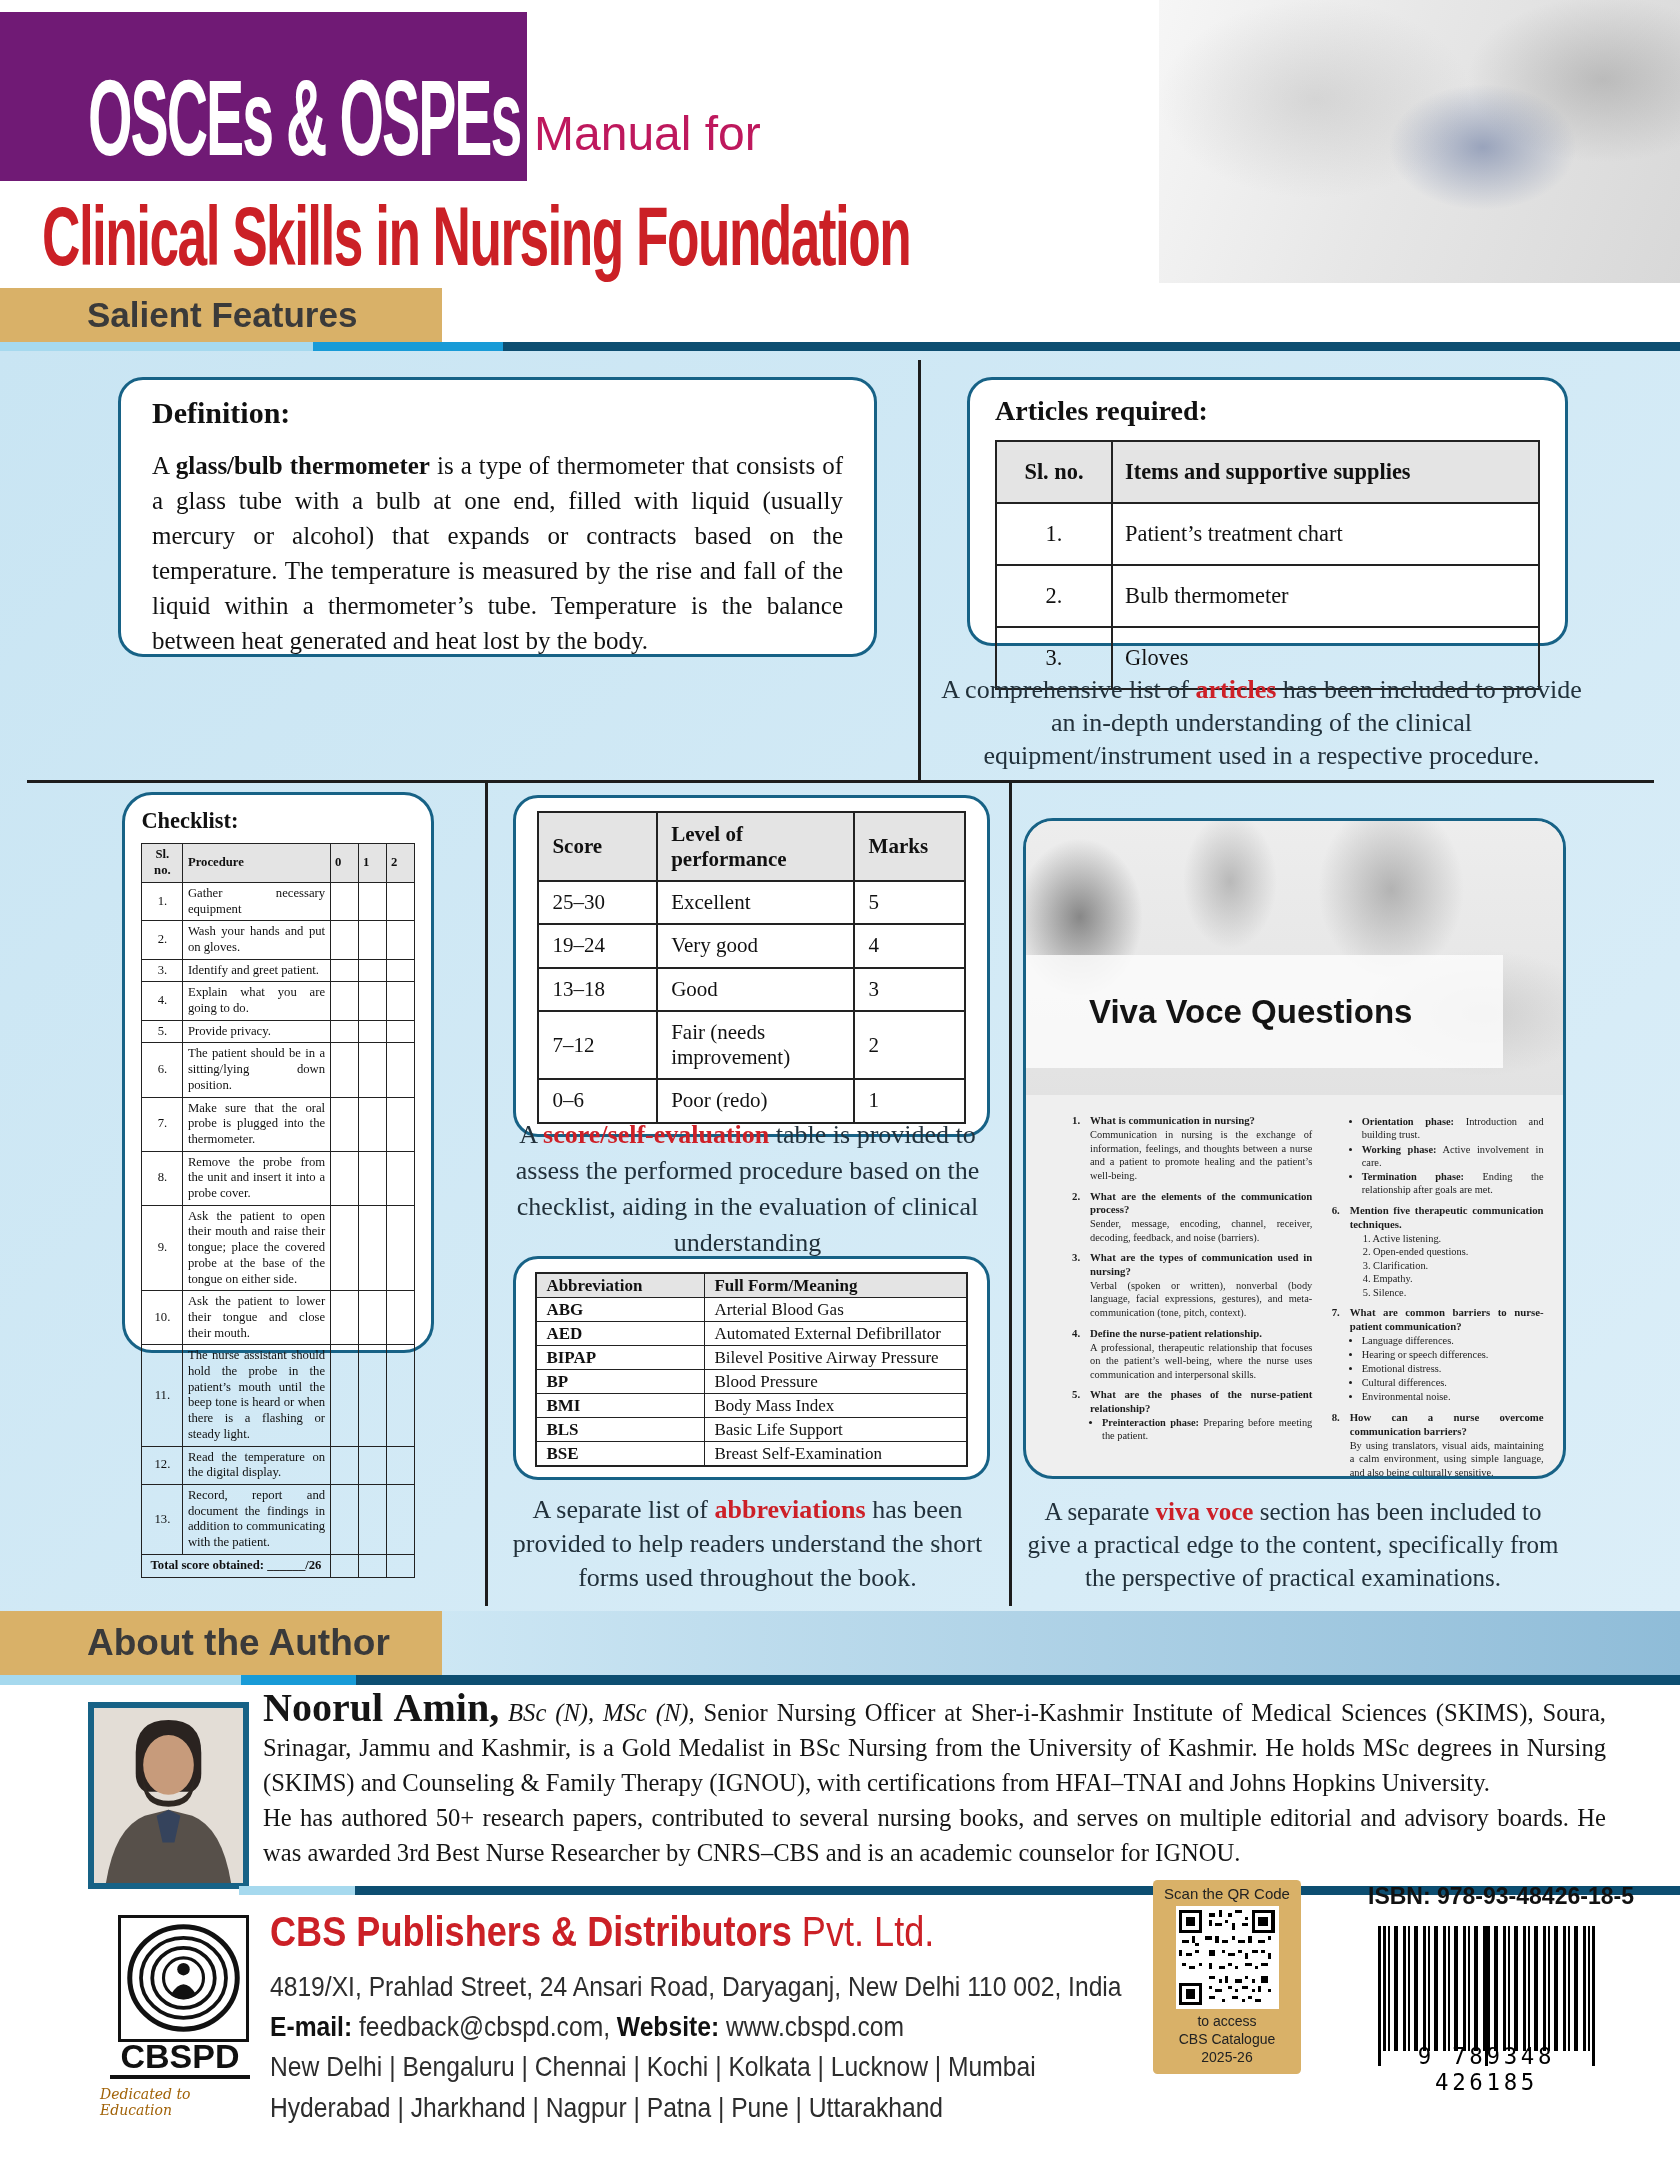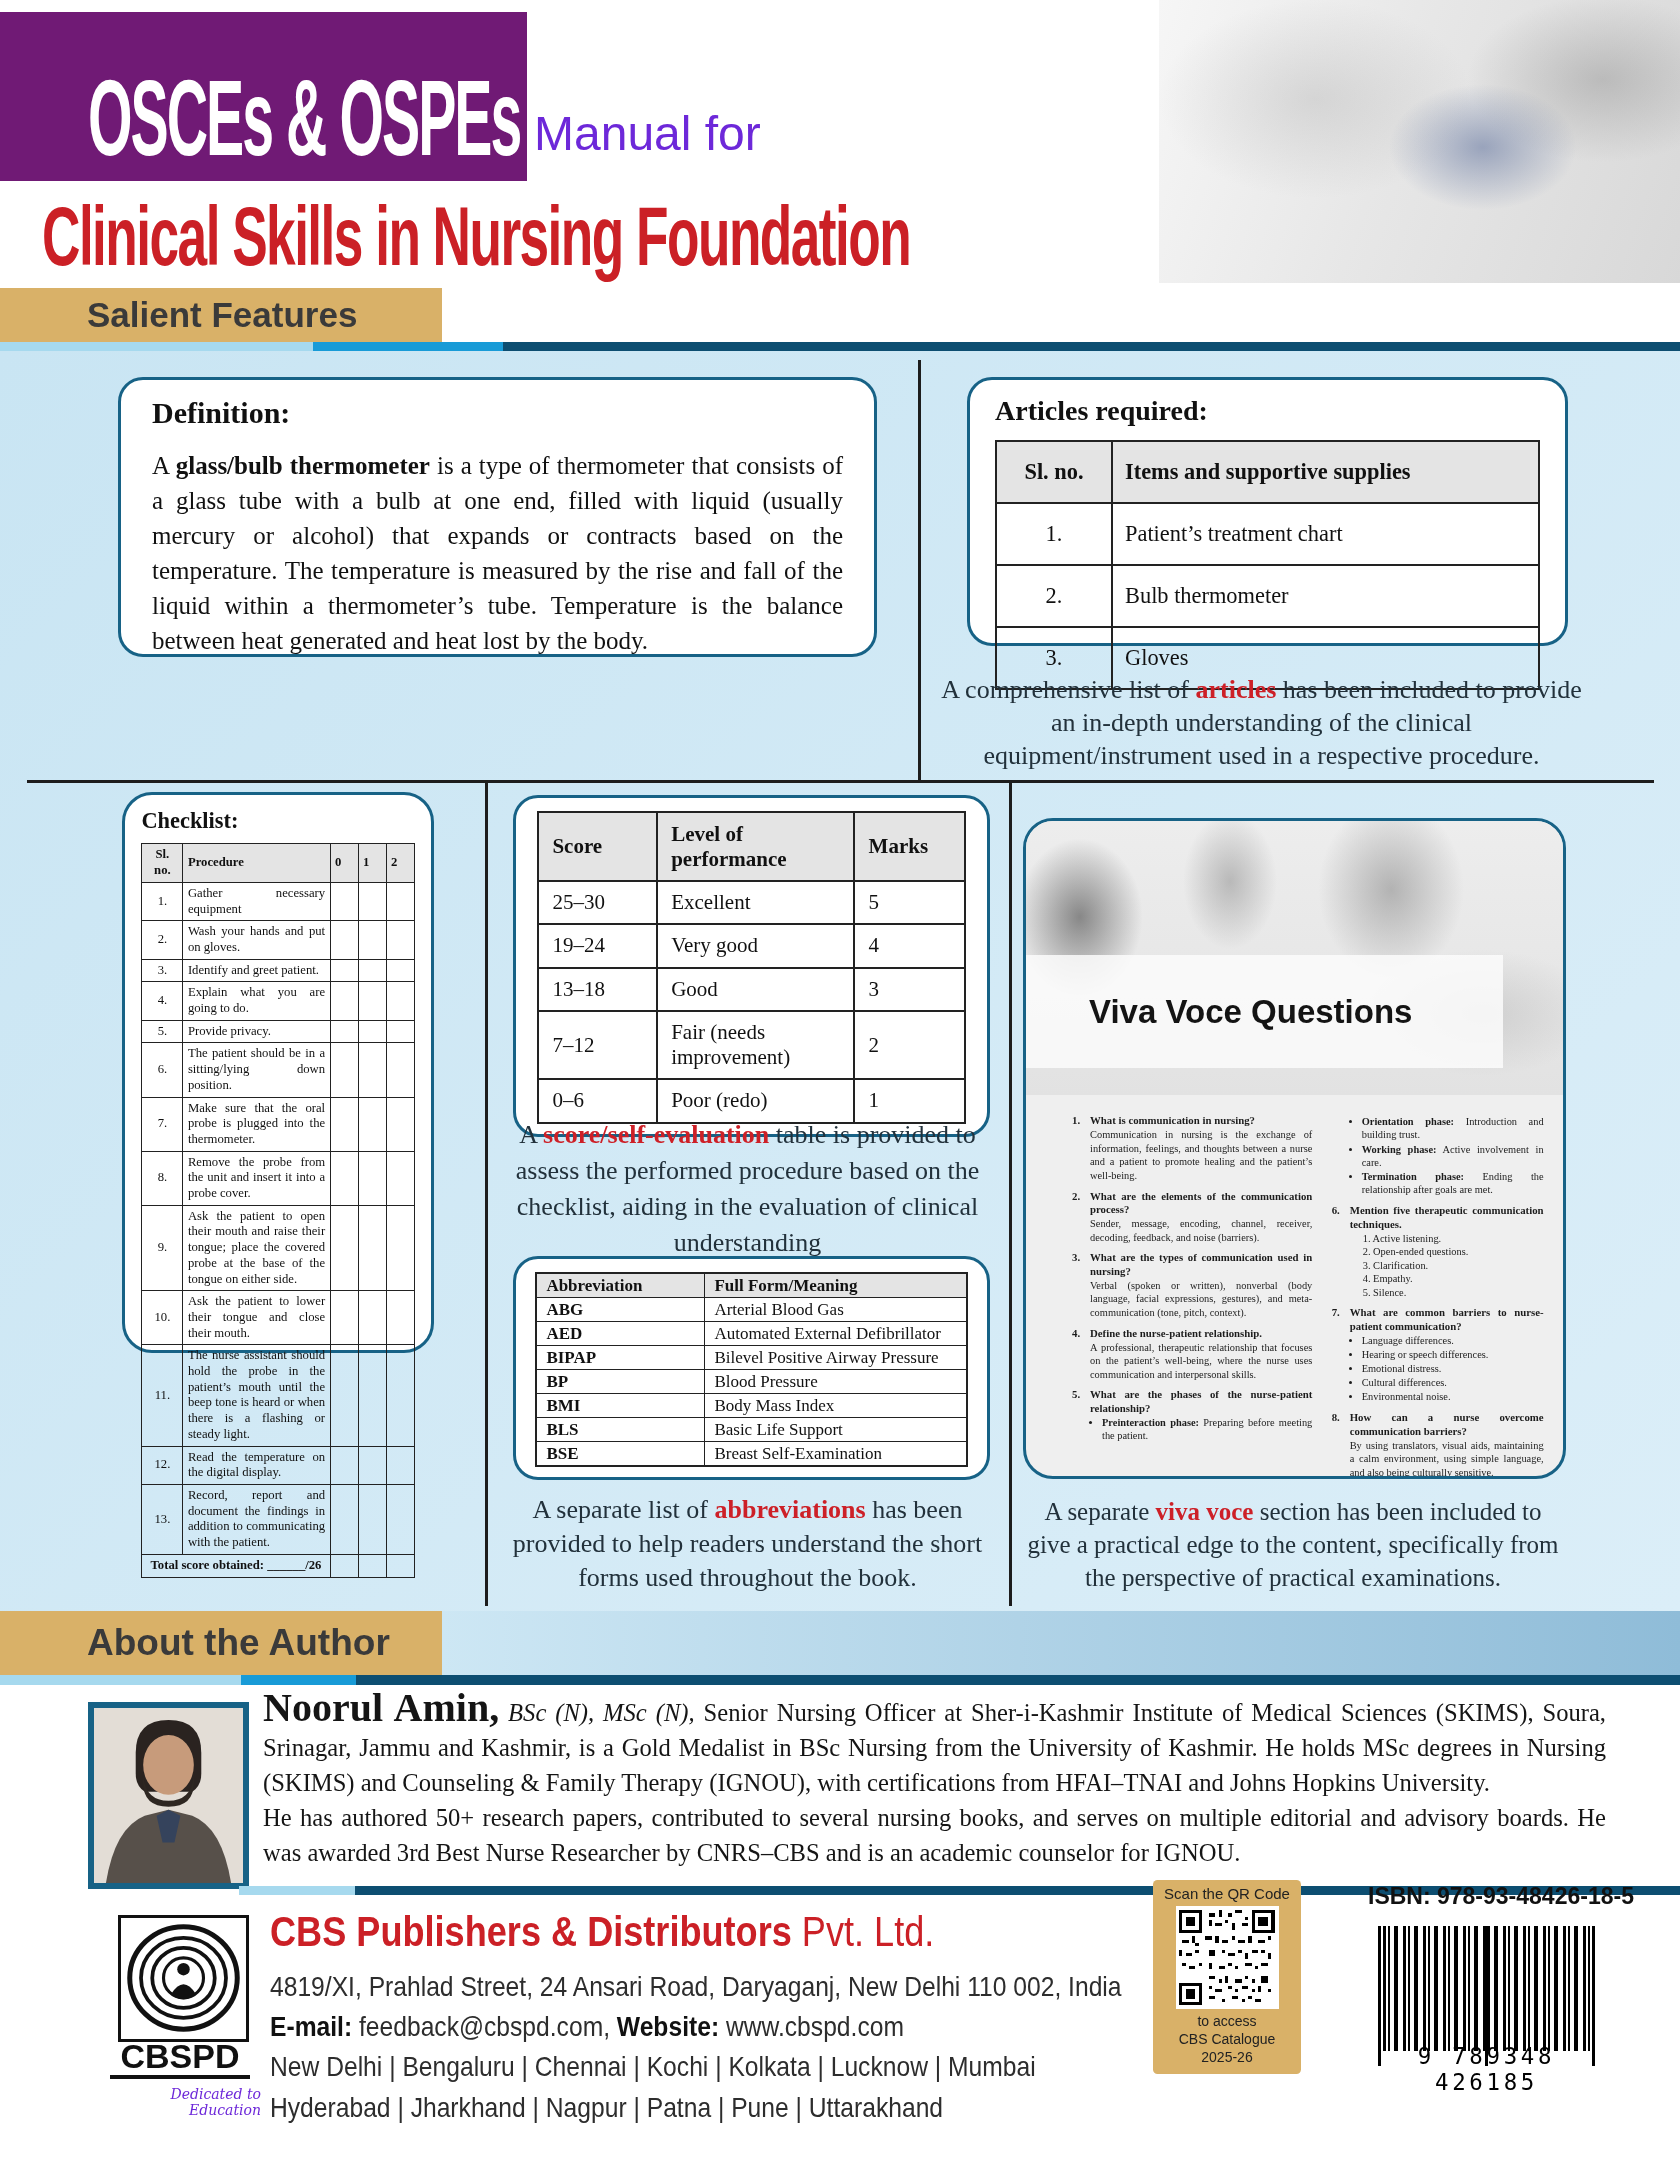--- a/index.html
+++ b/index.html
@@ -10,21 +10,21 @@
     background:
       radial-gradient(ellipse 134px 90px at 62% 52%, rgba(63,86,140,.45), transparent 70%),
       radial-gradient(ellipse 194px 119px at 85% 28%, rgba(120,120,120,.35), transparent 70%),
       radial-gradient(ellipse 224px 142px at 30% 35%, rgba(160,160,160,.30), transparent 70%),
       linear-gradient(110deg,#f6f6f6,#e7e7e7 45%,#d8d8d8);}
   .osce-box{position:absolute;left:0;top:12px;width:527px;height:169px;background:#701a75;}
   .osce-text{position:absolute;left:88px;bottom:9px;font-family:"Liberation Sans",sans-serif;
     font-weight:900;font-size:88px;line-height:1;color:#fff;letter-spacing:-3px;white-space:nowrap;
     display:inline-block;transform:scale(0.65,1.22);transform-origin:bottom left;}
   .manual-for{position:absolute;left:534px;top:106px;font-family:"Liberation Sans",sans-serif;
-    font-size:48px;color:#6d28d9;}
+    font-size:48px;color:#be185d;}
   .main-title{position:absolute;left:42px;top:192px;font-family:"Liberation Sans",sans-serif;
     font-weight:900;font-size:76px;line-height:1.05;color:#cb2026;letter-spacing:-2.2px;white-space:nowrap;
     display:inline-block;transform:scale(0.70,1.10);transform-origin:top left;}
   .salient-banner{position:absolute;left:0;top:288px;width:442px;height:54px;background:#d9b168;
     display:flex;align-items:center;box-sizing:border-box;padding-left:87px;}
   .banner-text{font-family:"Liberation Sans",sans-serif;font-weight:800;font-size:35px;color:#3a3a3a;}
   .stripe{position:absolute;left:0;width:1681px;height:9.7px;}
   .stripe .seg{position:absolute;top:0;height:9.7px;}
   
   .panel{position:absolute;left:0;top:351px;width:1681px;height:1260px;
@@ -103,22 +103,22 @@
   .bio-wrap{position:absolute;left:263px;top:1690px;width:1343px;}
   .bio{margin:0;font-size:24.6px;line-height:35px;text-align:justify;color:#151515;}
   .bio-name{font-size:40px;font-weight:bold;}
   .bio-creds{font-style:italic;}
   
   .logo-box{position:absolute;left:118px;top:1915px;width:125px;height:121px;border:3.7px solid #111;
     background:#fff;}
   .logo-name{position:absolute;left:110px;top:2038px;width:140px;text-align:center;
     font-family:"Liberation Sans",sans-serif;font-weight:800;font-size:34px;color:#111;
     border-bottom:4.5px solid #111;line-height:1.1;}
-  .logo-tagline{position:absolute;left:100px;top:2086px;width:161px;text-align:right;
-    font-family:"DejaVu Serif",serif;font-style:italic;font-size:14px;color:#6d28d9;}
+  .logo-tagline{position:absolute;left:100px;top:2086px;width:161px;text-align:left;
+    font-family:"DejaVu Serif",serif;font-style:italic;font-size:14px;color:#a16207;}
   .pub-name{position:absolute;left:270px;top:1907px;font-family:"Liberation Sans",sans-serif;
     font-weight:700;font-size:43px;color:#cb2026;white-space:nowrap;display:inline-block;
     transform:scale(0.84,1);transform-origin:top left;}
   .pub-name .light{font-weight:400;}
   .fline{position:absolute;left:270px;font-family:"Liberation Sans",sans-serif;font-size:28px;color:#2d2d2d;
     white-space:nowrap;display:inline-block;transform:scaleX(.88);transform-origin:left center;}
   .fline b{color:#111;}
   
   .qr-panel{position:absolute;left:1153px;top:1880px;width:148px;height:194px;background:#d9b168;
     border-radius:4.5px;text-align:center;font-family:"Liberation Sans",sans-serif;color:#222;

